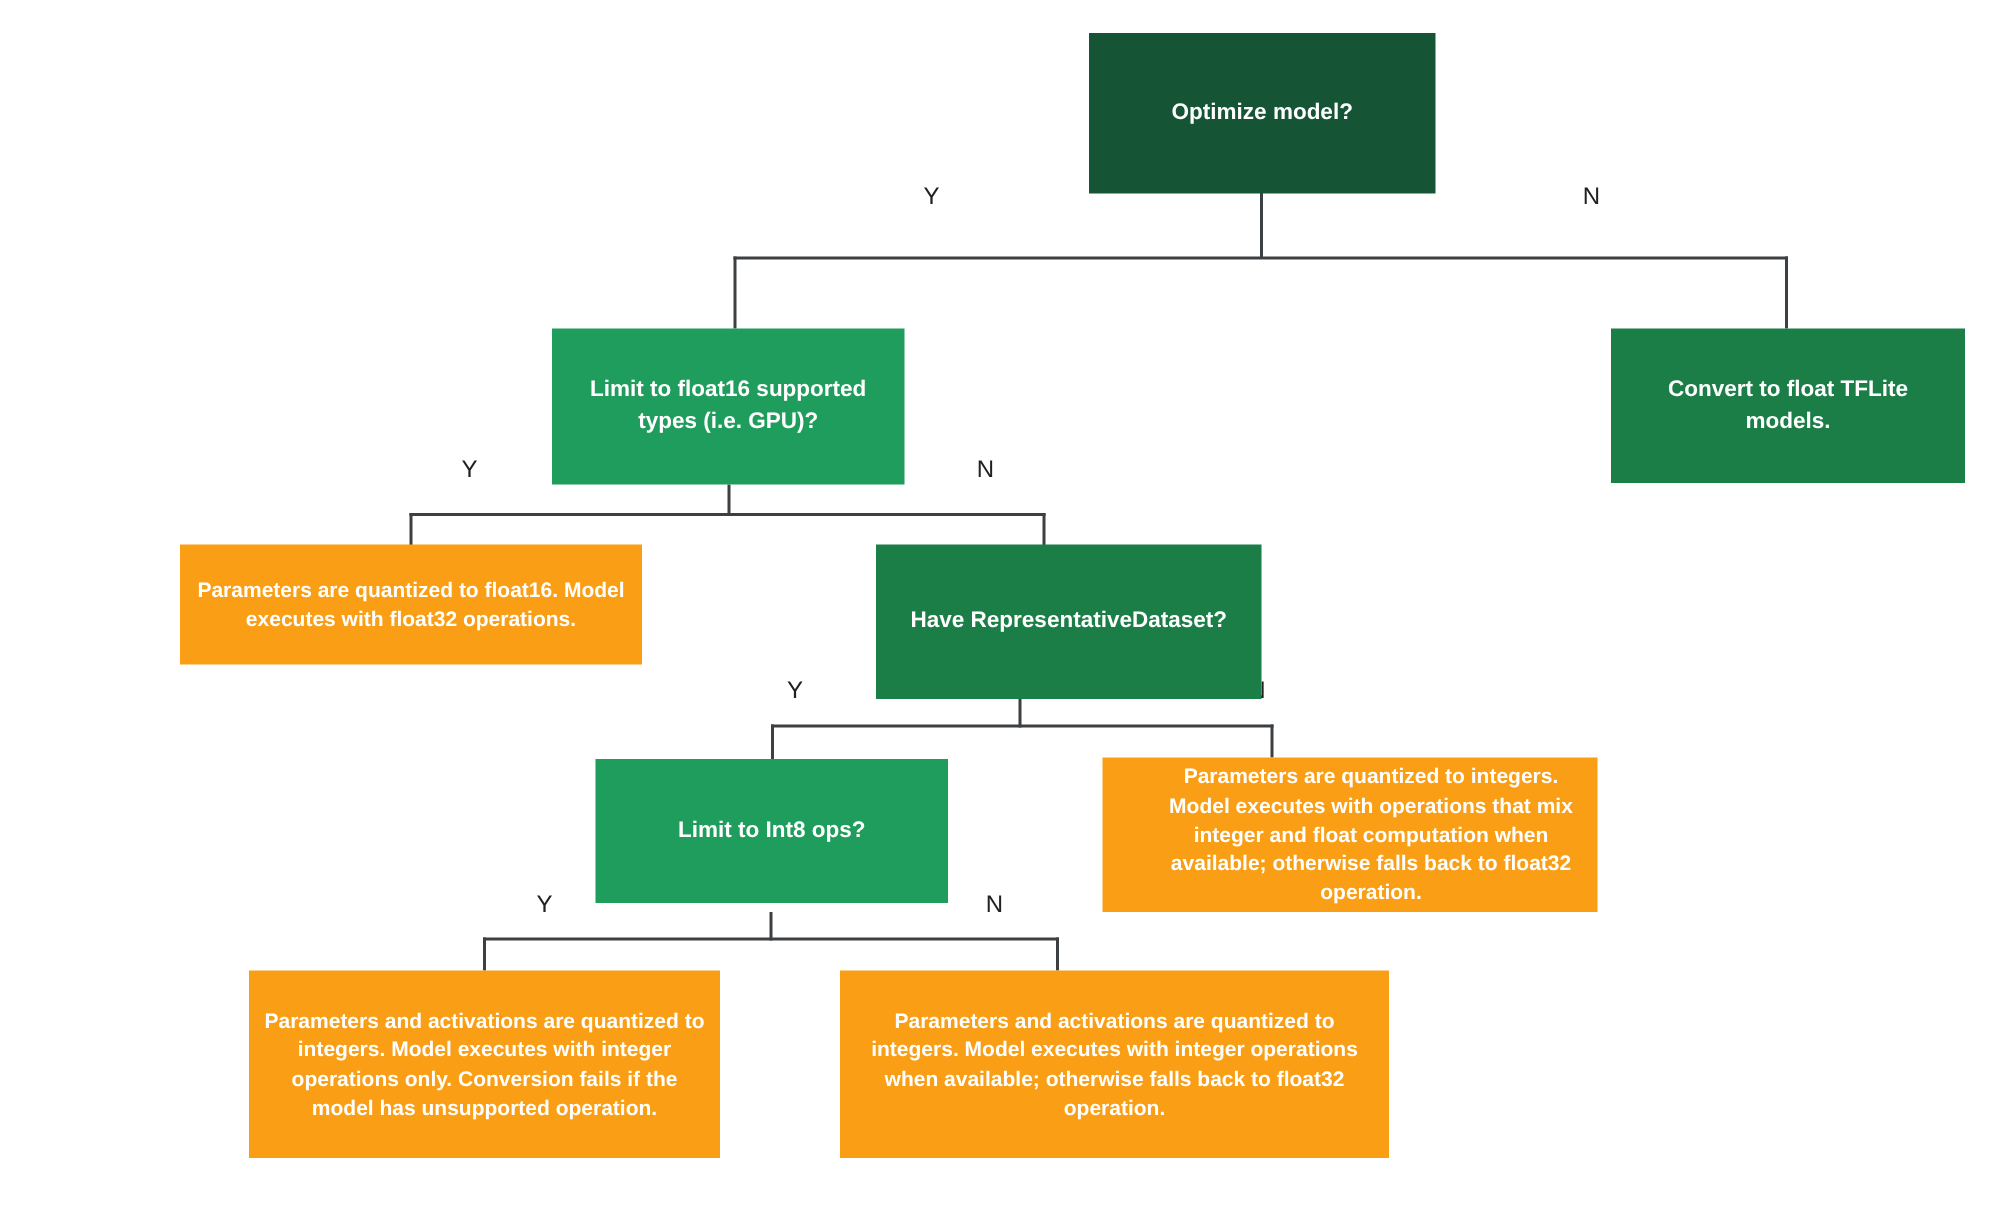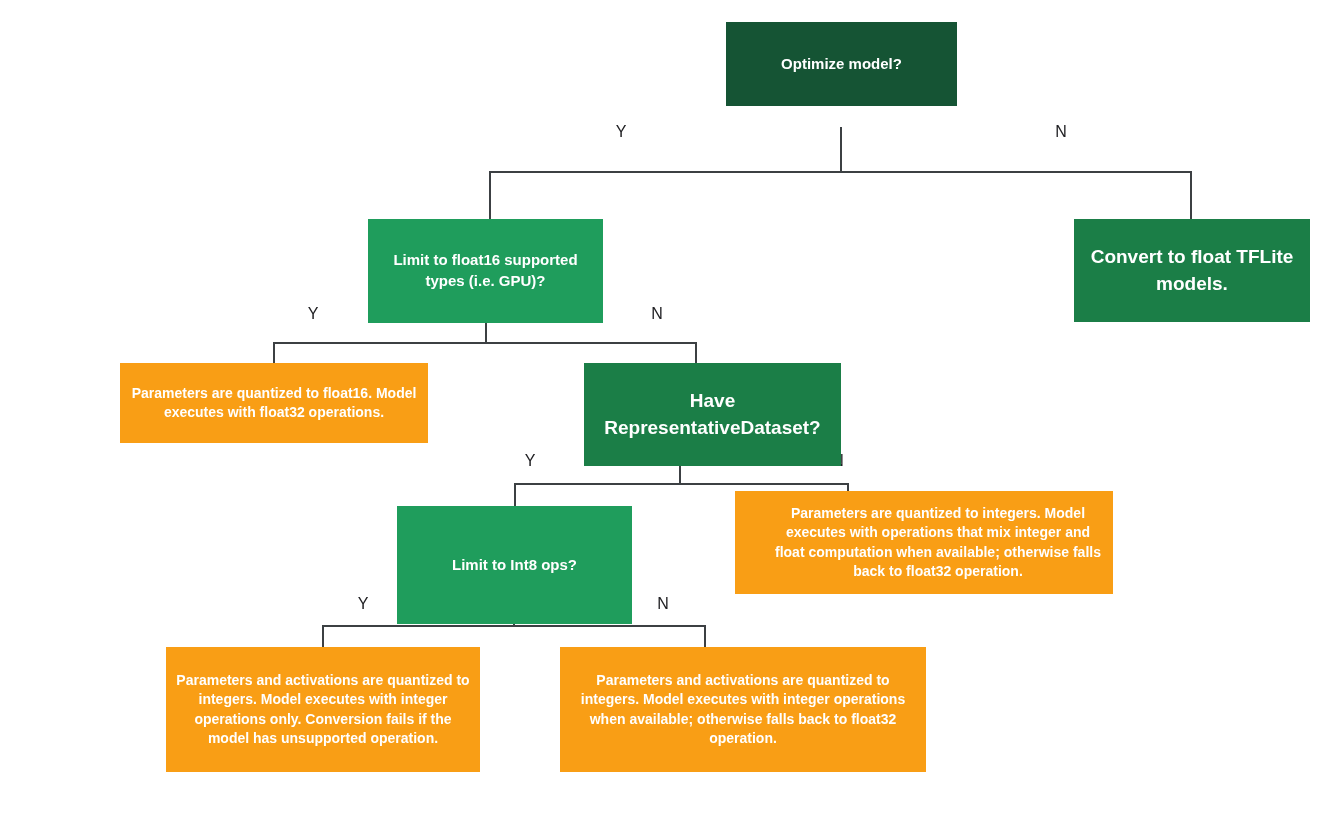--- a/index.html
+++ b/index.html
@@ -20,31 +20,31 @@
     display: flex;
     align-items: center;
     justify-content: center;
     text-align: center;
     color: #ffffff;
     font-weight: 700;
     box-sizing: border-box;
     line-height: 1.38;
   }
   .green-darkest { background: #155434; font-size: 15px; padding: 8px 14px; }
-  .green-dark    { background: #1b7e47; font-size: 19px; padding: 8px 14px; }
+  .green-dark    { background: #1b7e47; font-size: 15px; padding: 8px 14px; }
   .green-medium  { background: #1f9d5c; font-size: 15px; padding: 0 14px; }
   .orange        { background: #f99e15; font-size: 14px; padding: 8px 10px; }
 
-  .n-optimize      { left: 726px; top: 22px;  width: 231px; height: 84px; justify-content: center; }
+  .n-optimize      { left: 726px; top: 22px;  width: 231px; height: 107px; justify-content: center; }
   .n-limit-f16     { left: 368px; top: 219px; width: 235px; height: 104px; }
   .n-convert       { left: 1074px;top: 219px; width: 236px; height: 103px; }
   .n-quant-f16     { left: 120px; top: 363px; width: 308px; height: 80px; }
   .n-have-rep      { left: 552px; top: 363px; width: 257px; height: 103px; margin-left: 32px; }
-  .n-limit-int8    { left: 397px; top: 506px; width: 235px; height: 118px; }
-  .n-quant-mixed   { left: 735px; top: 491px; width: 378px; height: 103px; padding-left: 38px; }
+  .n-limit-int8    { left: 397px; top: 506px; width: 235px; height: 96px; }
+  .n-quant-mixed   { left: 735px; top: 505px; width: 330px; height: 103px; padding-left: 38px; }
   .n-quant-only    { left: 166px; top: 647px; width: 314px; height: 125px; }
   .n-quant-fallback{ left: 560px; top: 647px; width: 366px; height: 125px; }
 
   .line {
     position: absolute;
     background: #3c4043;
   }
   .edge-label {
     position: absolute;
     transform: translateX(-50%);

